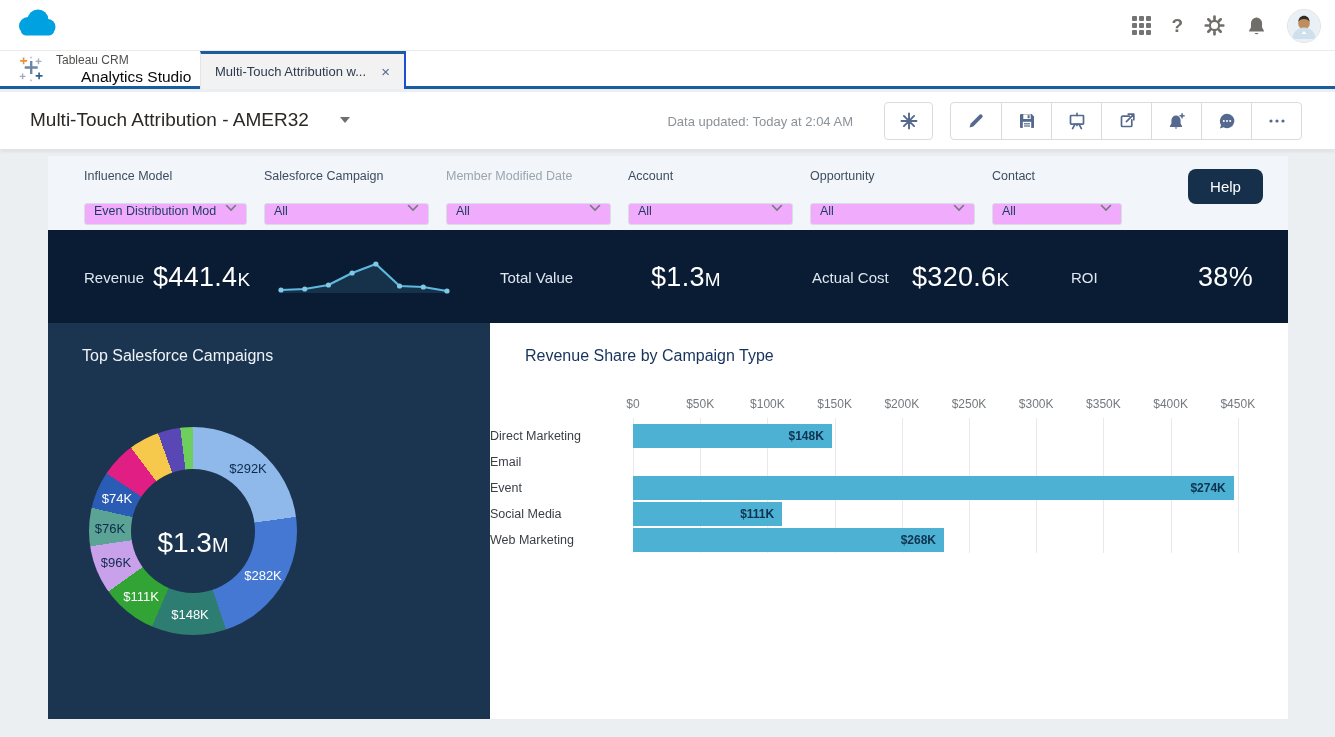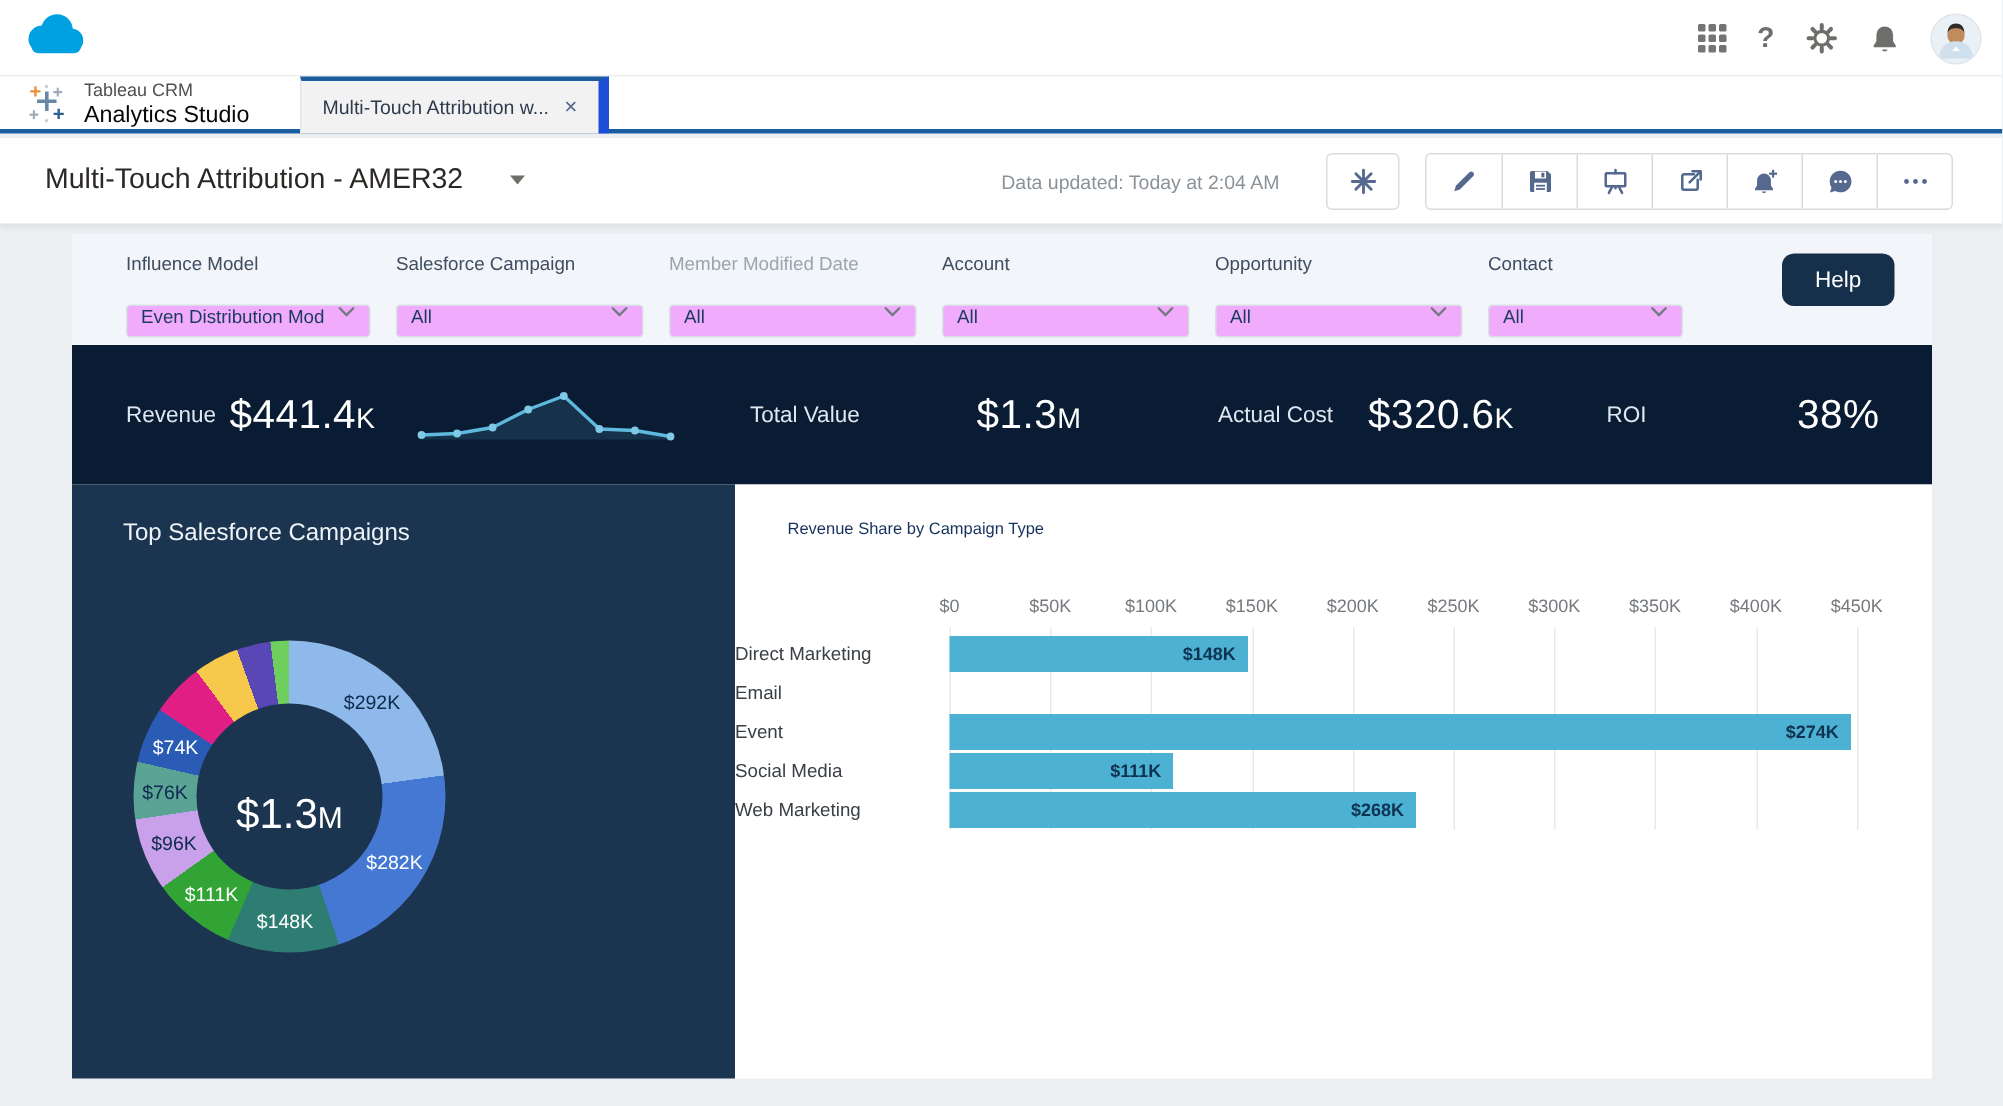--- a/index.html
+++ b/index.html
@@ -12,23 +12,23 @@
   .top-icons { position:absolute; right:14px; top:0; height:51px; display:flex; align-items:center; gap:20px; }
   .grid-icon { display:grid; grid-template-columns:repeat(3,5px); grid-gap:2px; cursor:pointer; }
   .grid-icon i { width:5px; height:5px; background:#747474; border-radius:1px; }
   .q-icon { font-size:19px; font-weight:bold; color:#706e6b; cursor:pointer; }
   .avatar { width:34px; height:34px; border-radius:50%; overflow:hidden; border:1px solid #dfe3e8; cursor:pointer; background:#f3f7fa; }
 
   
   .tabstrip { position:absolute; left:0; top:51px; width:1335px; height:38px; background:#fff; border-bottom:3px solid #1a5c9e; }
   .brand { position:absolute; left:16px; top:2px; display:flex; align-items:center; gap:10px; }
   .brand-text .l1 { font-size:12px; color:#514f4d; line-height:15px; }
-  .brand-text .l2 { font-size:15.5px; color:#080707; line-height:17px; }
+  .brand-text .l2 { font-size:15.5px; color:#080707; line-height:17px;margin-left:25px; }
   .tab { position:absolute; left:200px; top:0; width:206px; height:38px; background:#f3f2f2; border-top:3px solid #1a5c9e;
-         border-left:1px solid #e5e5e5; border-right:7px solid #1d4ed8; display:flex; align-items:center; padding:0 14px; cursor:pointer;justify-content:space-between; }
+         border-left:1px solid #e5e5e5; border-right:2px solid #1d4ed8; display:flex; align-items:center; padding:0 14px; cursor:pointer;justify-content:space-between; }
   .tab-label { font-size:13px; color:#2d3b4e; white-space:nowrap; overflow:hidden; flex:1; }
   .tab-close { font-size:15px; color:#54698d; margin-left:10px; cursor:pointer; }
 
   
   .titlebar { position:absolute; left:0; top:92px; width:1335px; height:58px; background:#fff; border-bottom:1px solid #e1e4e8; box-shadow:0 2px 3px rgba(0,0,0,0.06); }
   .dash-title { position:absolute; left:30px; top:17px; font-size:19px; color:#2b2826; display:flex; align-items:center; gap:31px; cursor:pointer; }
   .caret-down { width:0; height:0; border-left:5px solid transparent; border-right:5px solid transparent; border-top:6px solid #706e6b; }
   .updated { position:absolute; right:482px; top:22px; font-size:13px; color:#8b9298; }
   .tool-btn { position:absolute; top:10px; width:49px; height:38px; background:#fff; border:1px solid #dddbda; border-radius:4px;
               display:flex; align-items:center; justify-content:center; cursor:pointer; }
@@ -52,21 +52,21 @@
   .kpibar { position:absolute; left:48px; top:230px; width:1240px; height:93px; background:#0a1c33; }
   .kpi-label { position:absolute; top:50%; transform:translateY(-50%); font-size:15px; color:#dfe7f1; }
   .kpi-value { position:absolute; top:50%; transform:translateY(-50%); font-size:27px; color:#fff; letter-spacing:0.3px; }
   .kpi-value .suffix { font-size:19px; }
   .sparkline { position:absolute; left:227px; top:24px; }
 
   
   .leftpanel { position:absolute; left:48px; top:323px; width:442px; height:396px; background:#1b344f; }
   .panel-title-dark { position:absolute; left:34px; top:24px; font-size:16px; color:#eef3f8; }
   .rightpanel { position:absolute; left:490px; top:323px; width:798px; height:396px; background:#fff; }
-  .panel-title-light { position:absolute; left:35px; top:24px; font-size:11px; color:#16325c;text-align:center; }
+  .panel-title-light { position:absolute; left:35px; top:24px; font-size:16px; color:#16325c;text-align:center; }
 
   
   .donut { position:absolute; left:41px; top:104px; width:208px; height:208px; border-radius:50%; cursor:pointer; }
   .donut-hole { position:absolute; inset:42px; border-radius:50%; background:#1b344f; display:flex; align-items:baseline; justify-content:center; }
   .donut-center { margin-top:58px; font-size:28px; color:#fff; }
   .donut-center .suffix { font-size:20px; }
   .slice-label { position:absolute; transform:translate(-50%,-50%); font-size:13px; white-space:nowrap; }
 
   
   .plot { position:absolute; left:143px; top:95px; width:625px; height:135px; }

